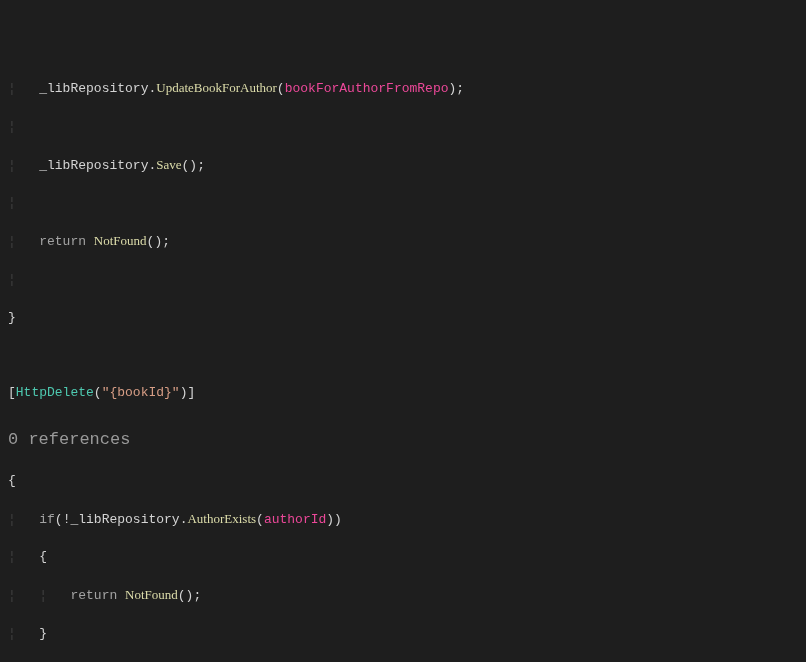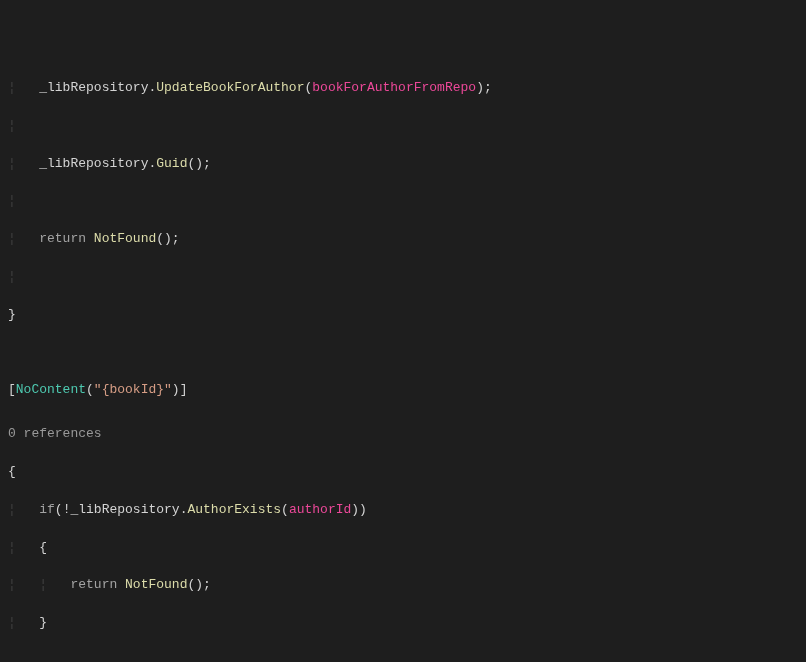--- a/index.html
+++ b/index.html
@@ -13,39 +13,39 @@
     white-space: pre;
     overflow: hidden;
     width: 806px;
     height: 662px;
     box-sizing: border-box;
   }
   .line { display: block; }
   .guide { color: #404040; }
   .kw { color: #a3a3a3; }
   .type { color: #4ec9b0; }
-  .method { color: #dcdcaa; }
+  .method { color: #dcdcaa; font-family: Liberation Serif, serif; }
   .param { color: #ec4899; }
   .str { color: #d69d85; }
-  .codelens { color: #999999; font-size: 13px; display:block; margin-top:6px; margin-bottom:1px;}
+  .codelens { color: #999999; font-size: 17px; display:block; margin-top:6px; margin-bottom:1px;}
 </style>
 </head>
 <body>
 
 
 
 <div><span class="line"><span class="guide">¦   </span><span>_libRepository</span>.<span class="method">UpdateBookForAuthor</span>(<span class="param">bookForAuthorFromRepo</span>);</span>
 <span class="line"><span class="guide">¦</span></span>
-<span class="line"><span class="guide">¦   </span><span>_libRepository</span>.<span class="method">Guid</span>();</span>
+<span class="line"><span class="guide">¦   </span><span>_libRepository</span>.<span class="method">Save</span>();</span>
 <span class="line"><span class="guide">¦</span></span>
 <span class="line"><span class="guide">¦   </span><span class="kw">return</span> <span class="method">NotFound</span>();</span>
 <span class="line"><span class="guide">¦</span></span>
 <span class="line">}</span>
 <span class="line"> </span>
-<span class="line">[<span class="type">NoContent</span>(<span class="str">"{bookId}"</span>)]</span>
+<span class="line">[<span class="type">HttpDelete</span>(<span class="str">"{bookId}"</span>)]</span>
 <span class="codelens">0 references</span>
 <span class="line">{</span>
 <span class="line"><span class="guide">¦   </span><span class="kw">if</span>(!_libRepository.<span class="method">AuthorExists</span>(<span class="param">authorId</span>))</span>
 <span class="line"><span class="guide">¦   </span>{</span>
 <span class="line"><span class="guide">¦   ¦   </span><span class="kw">return</span> <span class="method">NotFound</span>();</span>
 <span class="line"><span class="guide">¦   </span>}</span>
 
 
 
 

